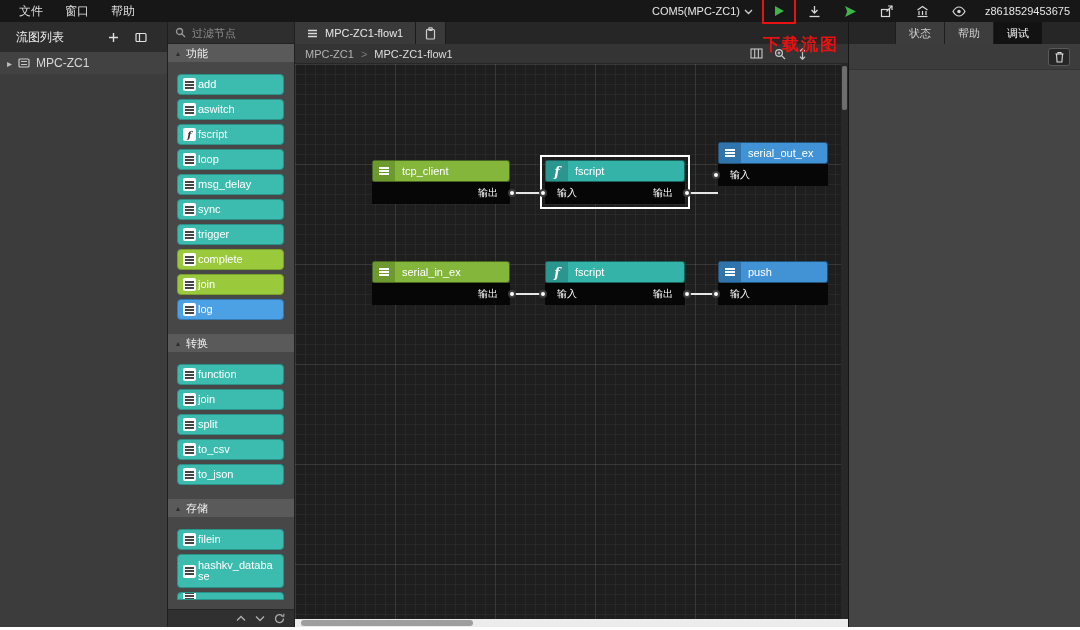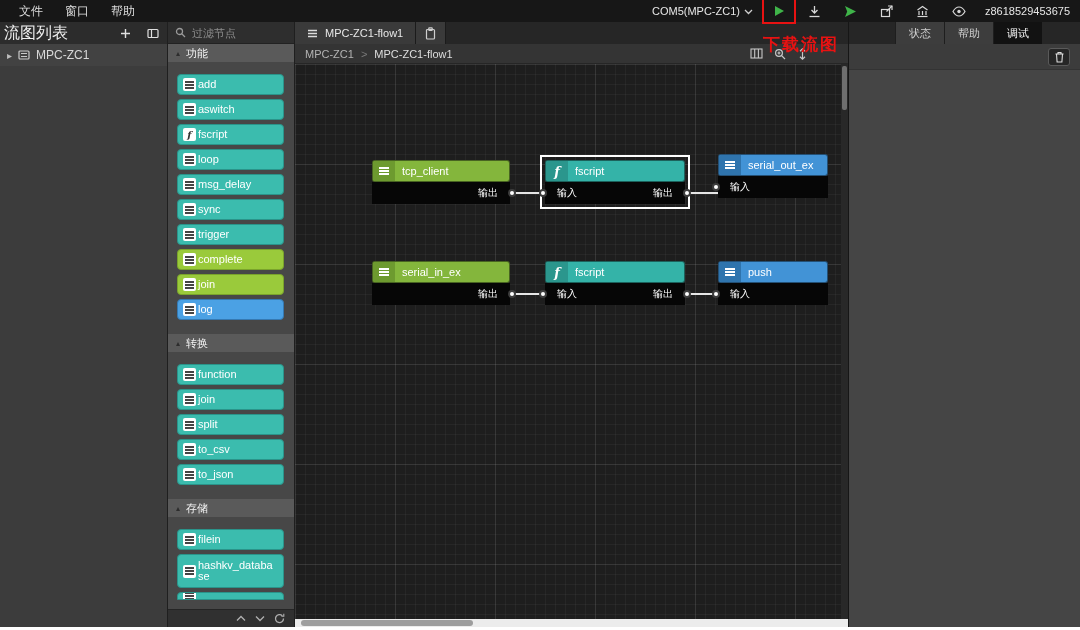--- a/index.html
+++ b/index.html
@@ -17,21 +17,21 @@
   .user-id{font-size:11px;color:#e6e6e6;white-space:nowrap}
   .play-wrap{position:relative;z-index:100}
   .ann-box{position:absolute;left:-7px;top:-4px;right:-7px;bottom:-4px;border:2px solid #e81212;pointer-events:none}
   .ann-text{position:absolute;left:-6px;top:31px;color:#e81212;font-size:17px;font-weight:700;letter-spacing:2px;white-space:nowrap;pointer-events:none}
 
   
   .main{flex:1;display:flex;min-height:0}
 
   
   .flow-panel{width:168px;flex:0 0 168px;background:#3c3c3c;display:flex;flex-direction:column;border-right:1px solid #1f1f1f}
-  .panel-header{height:22px;background:#2c2c2c;display:flex;align-items:center;color:#eee;font-size:16px;padding:0 4px;gap:8px}
+  .panel-header{height:30px;background:#2c2c2c;display:flex;align-items:center;color:#eee;font-size:12px;padding:0 16px;gap:8px}
   .ph-title{flex:1}
   .tree-row{height:22px;display:flex;align-items:center;color:#d8d8d8;font-size:12px;gap:6px;padding:0 7px;background:#424242;cursor:pointer}
   .caret{color:#bdbdbd;font-size:10px}
 
   
   .palette{width:127px;flex:0 0 127px;background:#474747;display:flex;flex-direction:column;border-right:1px solid #1f1f1f}
   .palette-search{height:22px;flex:0 0 22px;background:#2e2e2e;display:flex;align-items:center;gap:6px;padding:0 7px;border-bottom:1px solid #222}
   .palette-search input{background:transparent;border:none;outline:none;color:#ccc;font-size:11px;width:84px}
   .palette-search input::placeholder{color:#8d8d8d}
   .palette-body{flex:1;overflow:hidden;min-height:0}
@@ -399,21 +399,21 @@
               <span class="node-icon fn"></span>
               <span class="node-label">fscript</span>
             </div>
             <div class="node-bar">
               <span class="port-dot in"></span>
               <span class="port-dot out"></span>
               <span class="plabel">输入</span>
               <span class="plabel">输出</span>
             </div>
           </div>
-          <div class="flow-node c-blue" style="left: 423px; top: 90px; width: 110px;">
+          <div class="flow-node c-blue" style="left: 423px; top: 78px; width: 110px;">
             <div class="node-header">
               <span class="node-icon list"></span>
               <span class="node-label">serial_out_ex</span>
             </div>
             <div class="node-bar">
               <span class="port-dot in"></span>
               <span class="plabel">输入</span>
               <span class="plabel"></span>
             </div>
           </div>

